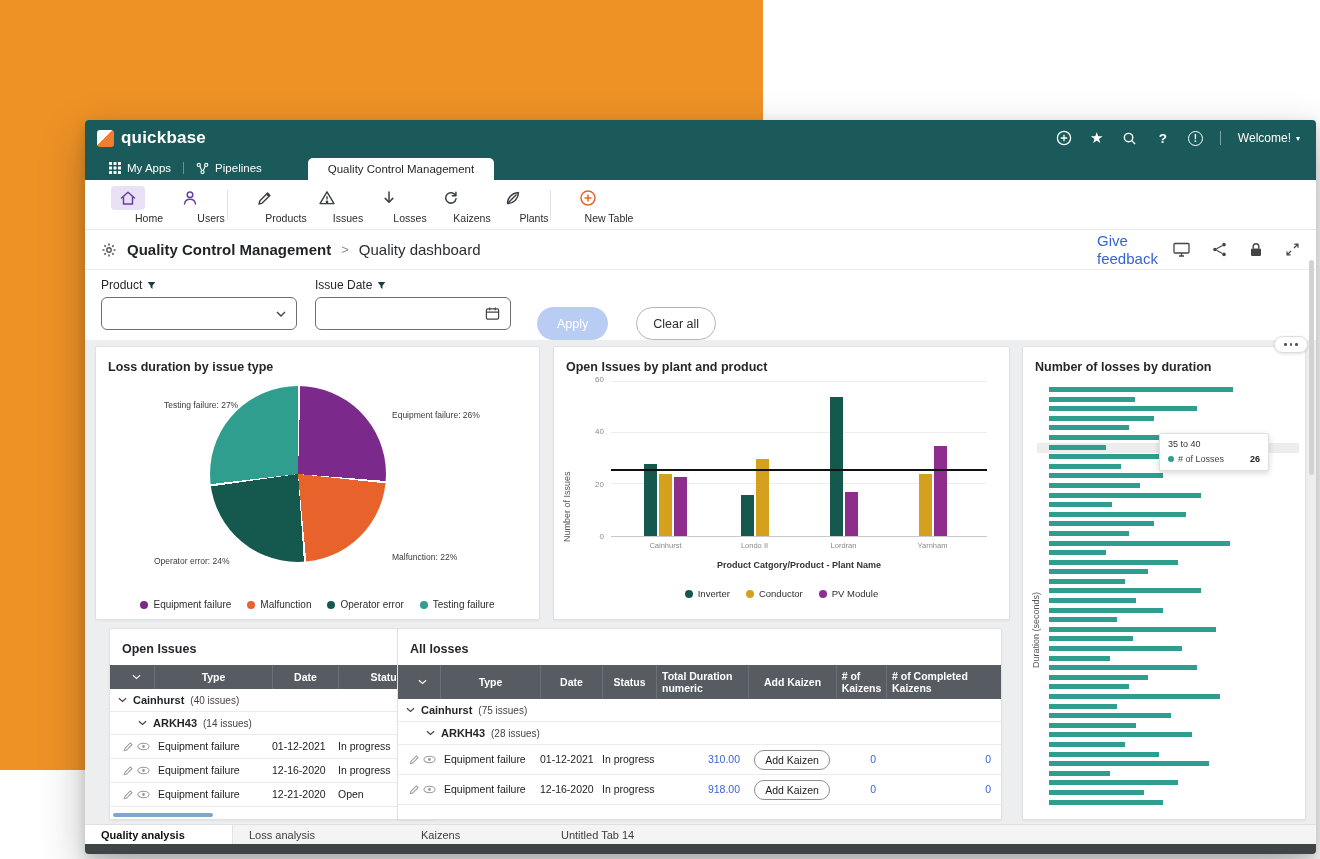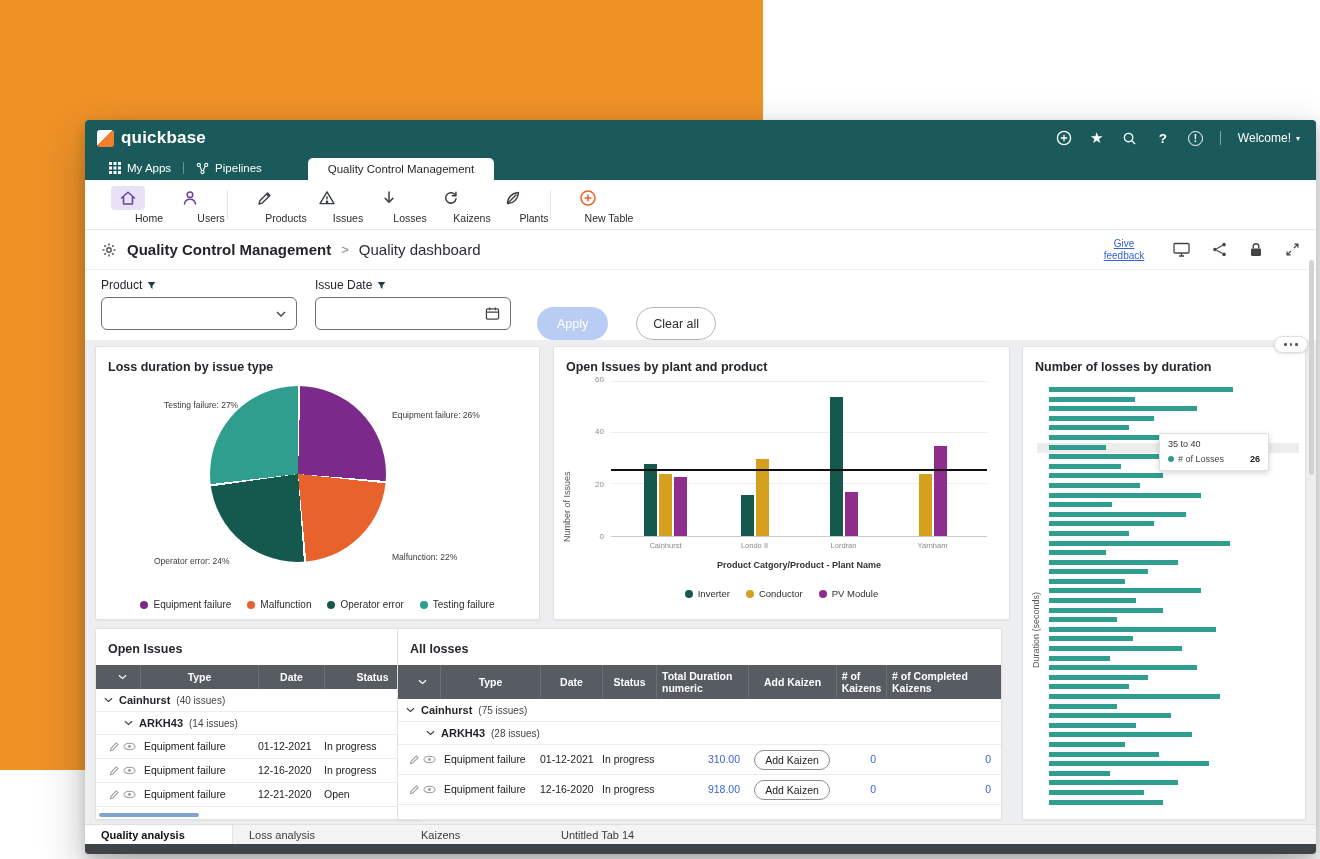--- a/index.html
+++ b/index.html
@@ -40,40 +40,40 @@
   .tool-label { font-size:10.5px; color:#2c2c2c; white-space:nowrap;padding-left:42px; }
   .tool-sep { width:1px; height:30px; background:#e2e2e2; margin:0 6px; }
 
   
   .page-bar { flex:0 0 40px; display:flex; align-items:center; justify-content:space-between; padding:0 16px; border-bottom:1px solid #efefef; background:#fff; }
   .pb-left { display:flex; align-items:center; gap:10px; }
   .app-title { font-size:15px; font-weight:bold; color:#1f2326; }
   .crumb-sep { color:#8a8a8a; font-size:13px; }
   .page-title { font-size:15px; color:#2a2e33; }
   .pb-right { display:flex; align-items:center; gap:22px; }
-  .give-feedback { color:#3464d8; font-size:10px; text-align:center; line-height:1.15; width:54px; cursor:pointer;text-decoration:underline; }
+  .give-feedback { color:#3464d8; font-size:15px; line-height:1.15; width:54px; cursor:pointer; }
   .pb-icon { display:flex; cursor:pointer; }
 
   
   .filter-bar { flex:0 0 70px; background:#fff; padding:8px 16px 0; display:flex; gap:18px; }
   .filter-group { display:flex; flex-direction:column; gap:5px; }
   .filter-label { font-size:12px; color:#24282c; display:flex; align-items:center; gap:5px; }
   .select, .date-input { width:196px; height:33px; border:1px solid #6f6f6f; border-radius:6px; background:#fff; display:flex; align-items:center; justify-content:flex-end; padding:0 10px; cursor:pointer; }
   .filter-actions { display:flex; align-items:flex-end; gap:28px; margin-left:8px; padding-bottom:0; }
   .btn-apply { height:33px; padding:0 20px; border-radius:17px; background:#b9cdf4; color:#fff; font-size:12.5px; border:none; font-family:inherit; }
   .btn-clear { height:33px; padding:0 16px; border-radius:17px; background:#fff; color:#2c2c2c; font-size:12.5px; border:1px solid #b5b5b5; font-family:inherit; cursor:pointer; }
 
   
   .dashboard { flex:1 1 auto; position:relative; background:#eceef0; }
   .card { position:absolute; background:#fff; border:1px solid #e2e2e2; border-radius:2px; box-shadow:0 1px 2px rgba(0,0,0,.05); }
   .card-title { font-size:12.5px; font-weight:bold; color:#24282c; padding:13px 12px 9px; }
   #card-pie { left:10px; top:6px; width:445px; height:274px; }
   #card-bar { left:468px; top:6px; width:457px; height:274px; }
   #card-hbar { left:937px; top:6px; width:284px; height:474px; }
-  #card-open-issues { left:10px; top:288px; width:326px; height:192px; overflow:hidden; }
+  #card-open-issues { left:24px; top:288px; width:326px; height:192px; overflow:hidden; }
   #card-all-losses { left:312px; top:288px; width:605px; height:192px; overflow:hidden; }
 
   .more-btn { position:absolute; top:-4px; right:8px; width:34px; height:17px; background:#fff; border:1px solid #ddd; border-radius:9px; display:flex; align-items:center; justify-content:center; gap:3px; cursor:pointer; z-index:6; box-shadow:0 1px 3px rgba(0,0,0,.12); }
   .more-dot { width:2.5px; height:2.5px; border-radius:50%; background:#555; }
 
   
   .pie-wrap { position:relative; height:216px; }
   .pie { position:absolute; left:114px; top:3px; width:176px; height:176px; border-radius:50%; }
   .pie-callout { position:absolute; font-size:8.5px; color:#3a3a3a; white-space:nowrap; }
   #pc-tl { left:68px; top:17px; }

